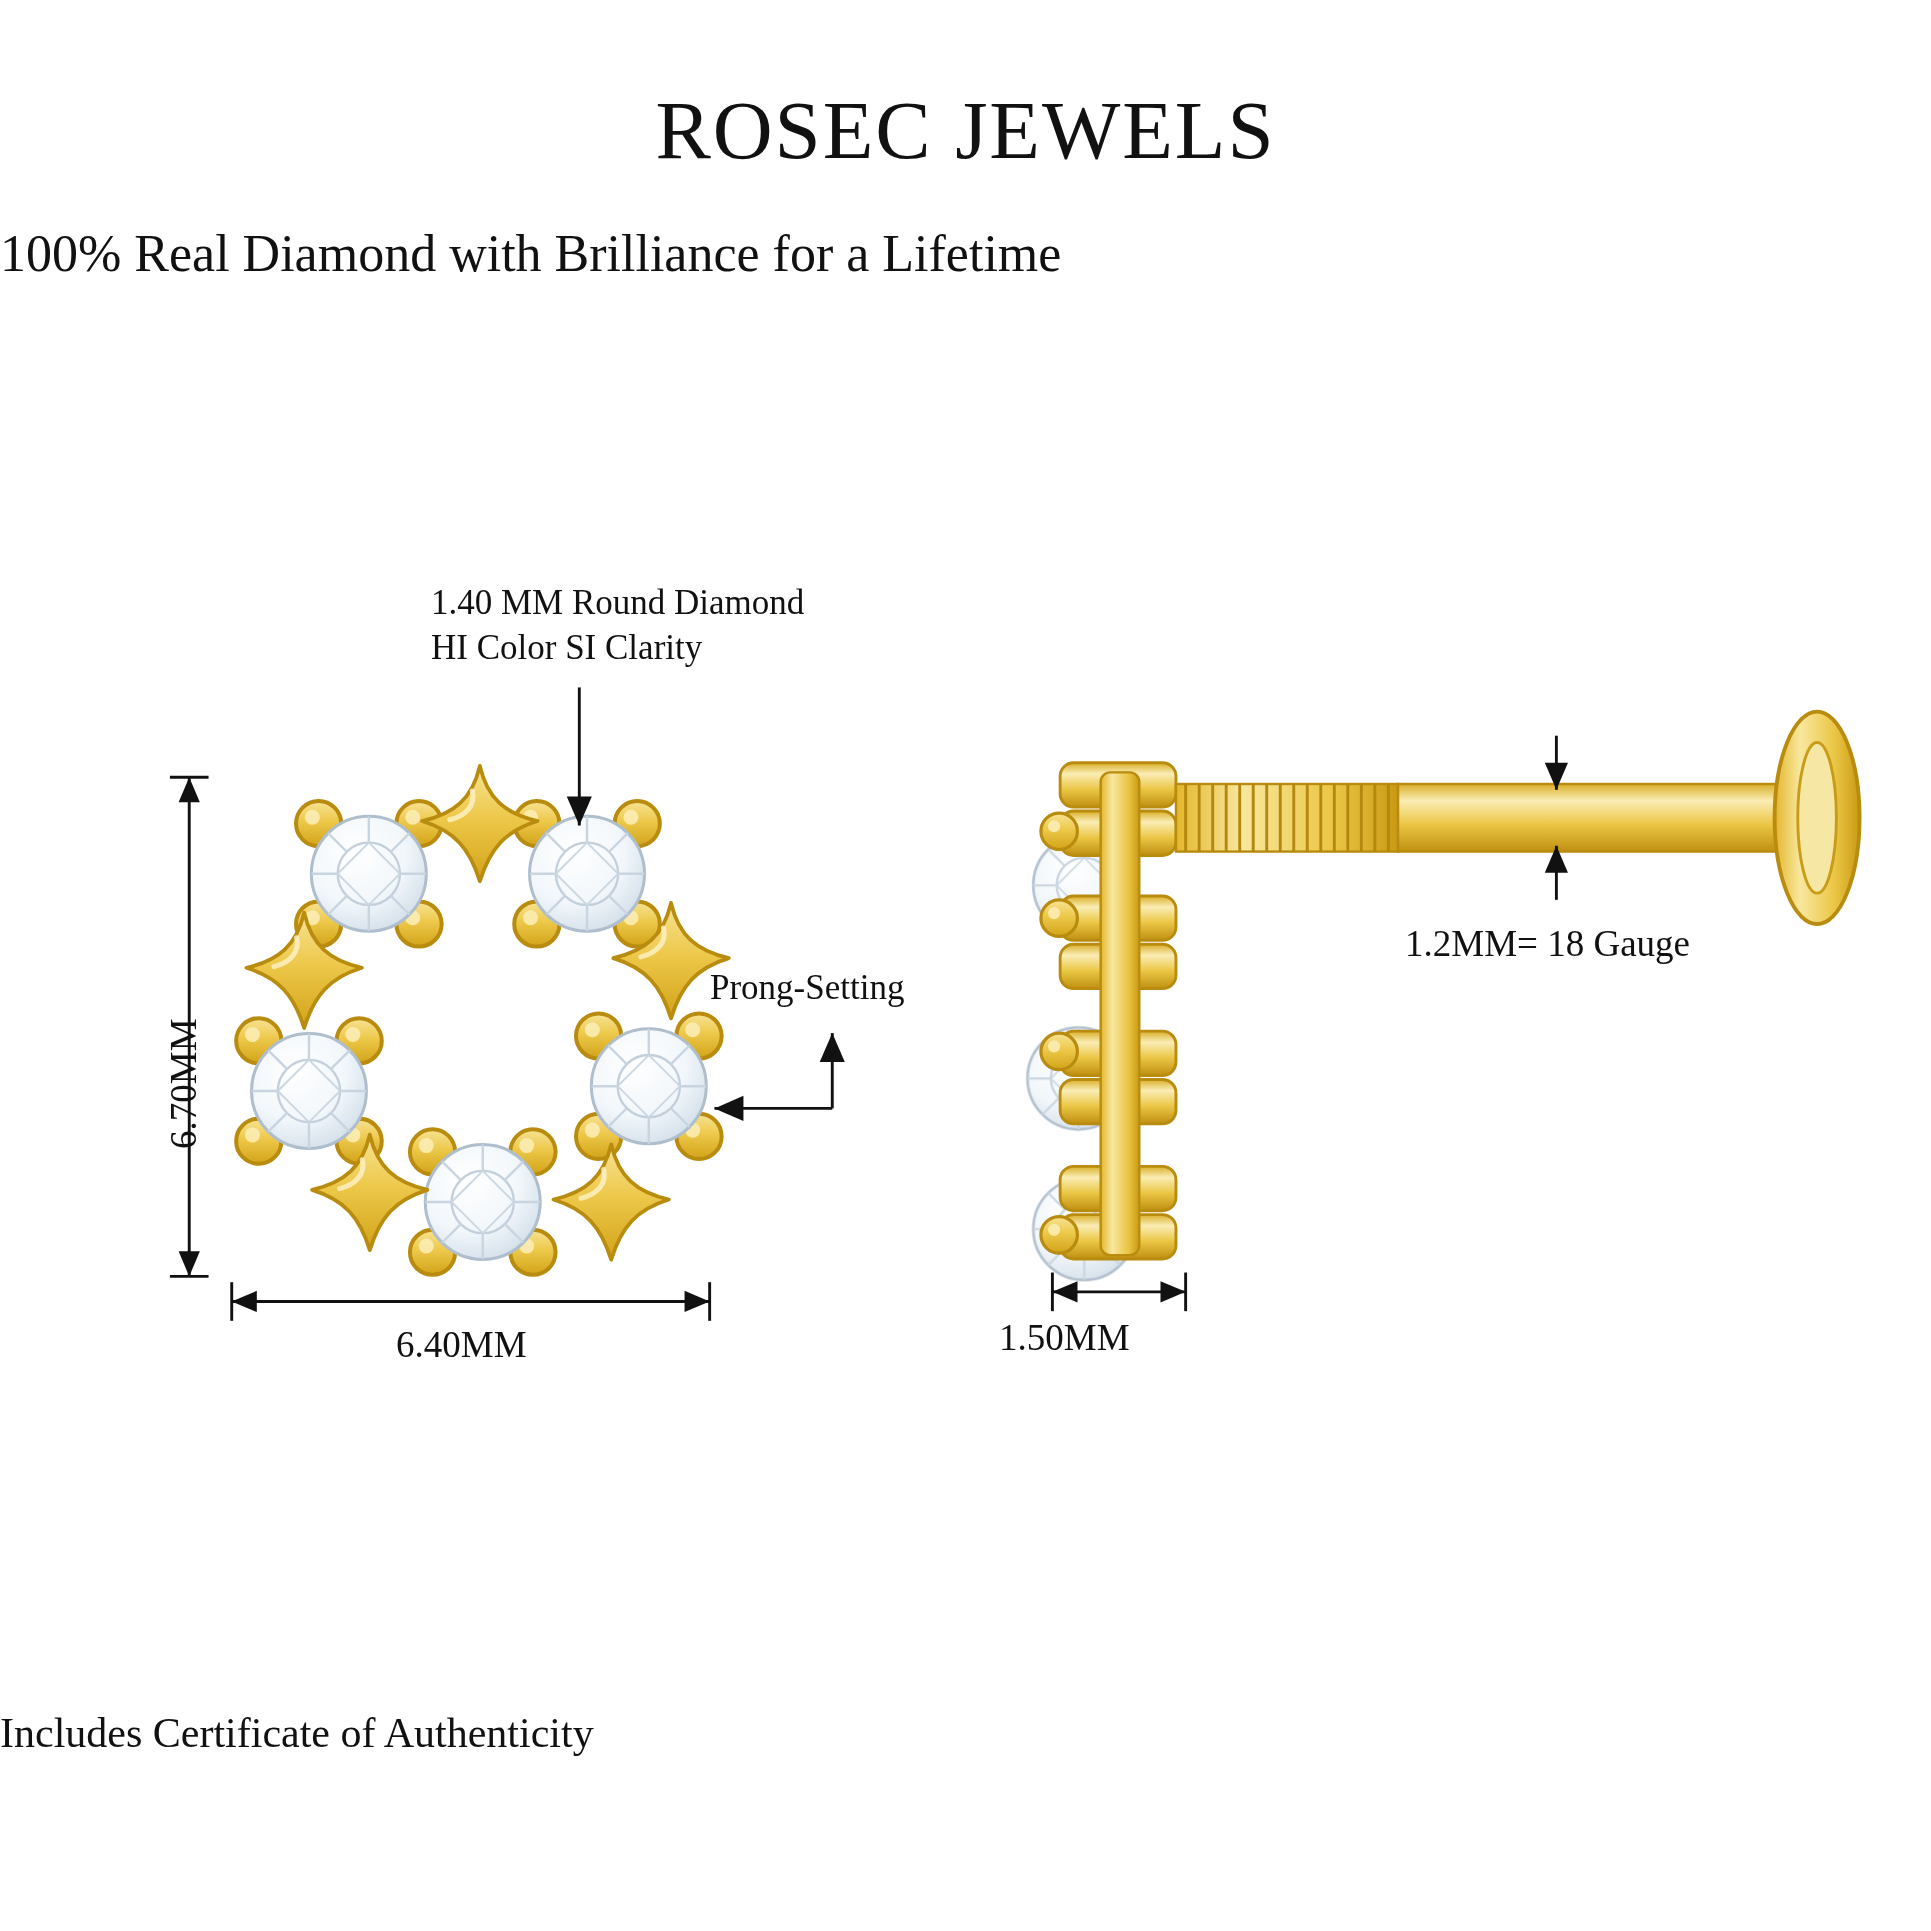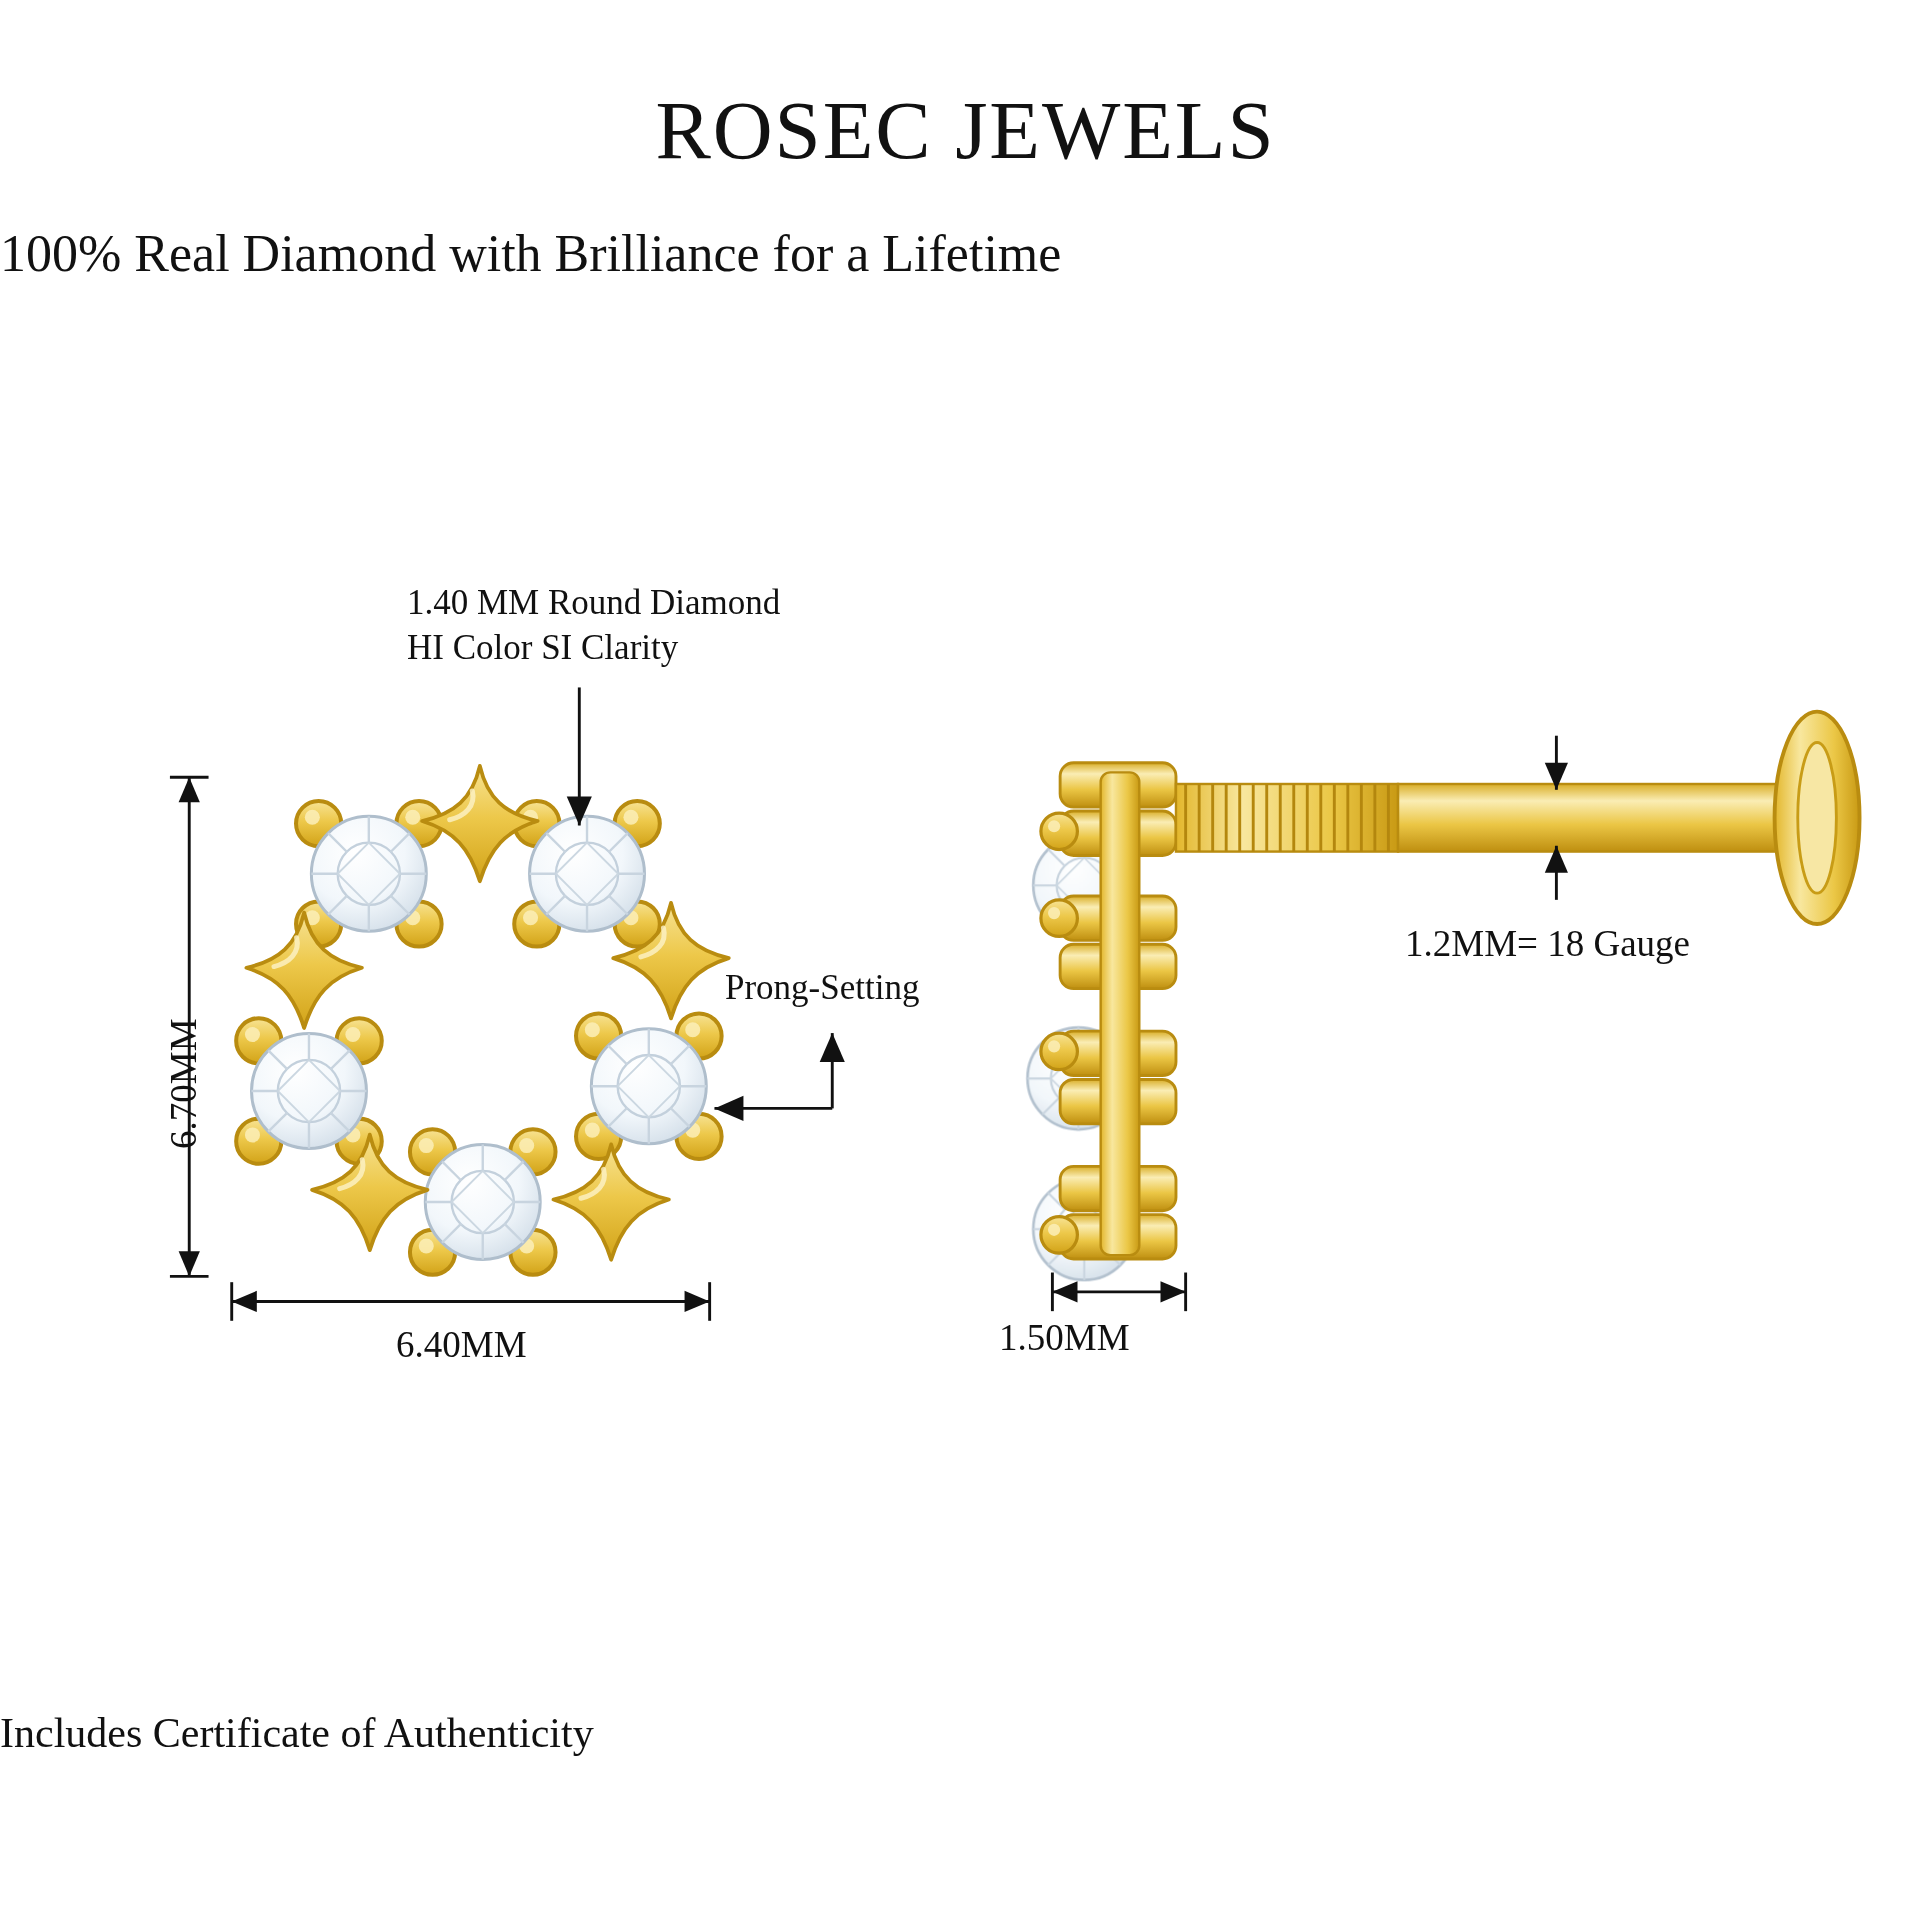--- a/index.html
+++ b/index.html
@@ -290,24 +290,24 @@
       <path d="M1612,876 l-12,28 h24 z" fill="#111" stroke="none"></path>
 
       <line x1="1090" y1="1338" x2="1228" y2="1338"></line>
       <line x1="1090" y1="1318" x2="1090" y2="1358"></line>
       <line x1="1228" y1="1318" x2="1228" y2="1358"></line>
       <path d="M1090,1338 l26,-11 v22 z" fill="#111" stroke="none"></path>
       <path d="M1228,1338 l-26,-11 v22 z" fill="#111" stroke="none"></path>
     </g>
   </svg>
 
-  <div class="callout" style="left:407px; top:581px;">1.40 MM Round Diamond
+  <div class="callout" style="left:431px; top:581px;">1.40 MM Round Diamond
 HI Color SI Clarity</div>
 
-  <div class="callout" style="left:710px; top:966px;margin-left:15px;">Prong-Setting</div>
+  <div class="callout" style="left:710px; top:966px;">Prong-Setting</div>
 
   <div class="dim-label-vert" style="left:162px; top:1149px;">6.70MM</div>
 
   <div class="dim-label" style="left:396px; top:1323px;">6.40MM</div>
 
   <div class="dim-label" style="left:1405px; top:922px;">1.2MM= 18 Gauge</div>
 
   <div class="dim-label" style="left:999px; top:1316px;">1.50MM</div>
 
   <div class="footer-note">Includes Certificate of Authenticity</div>

